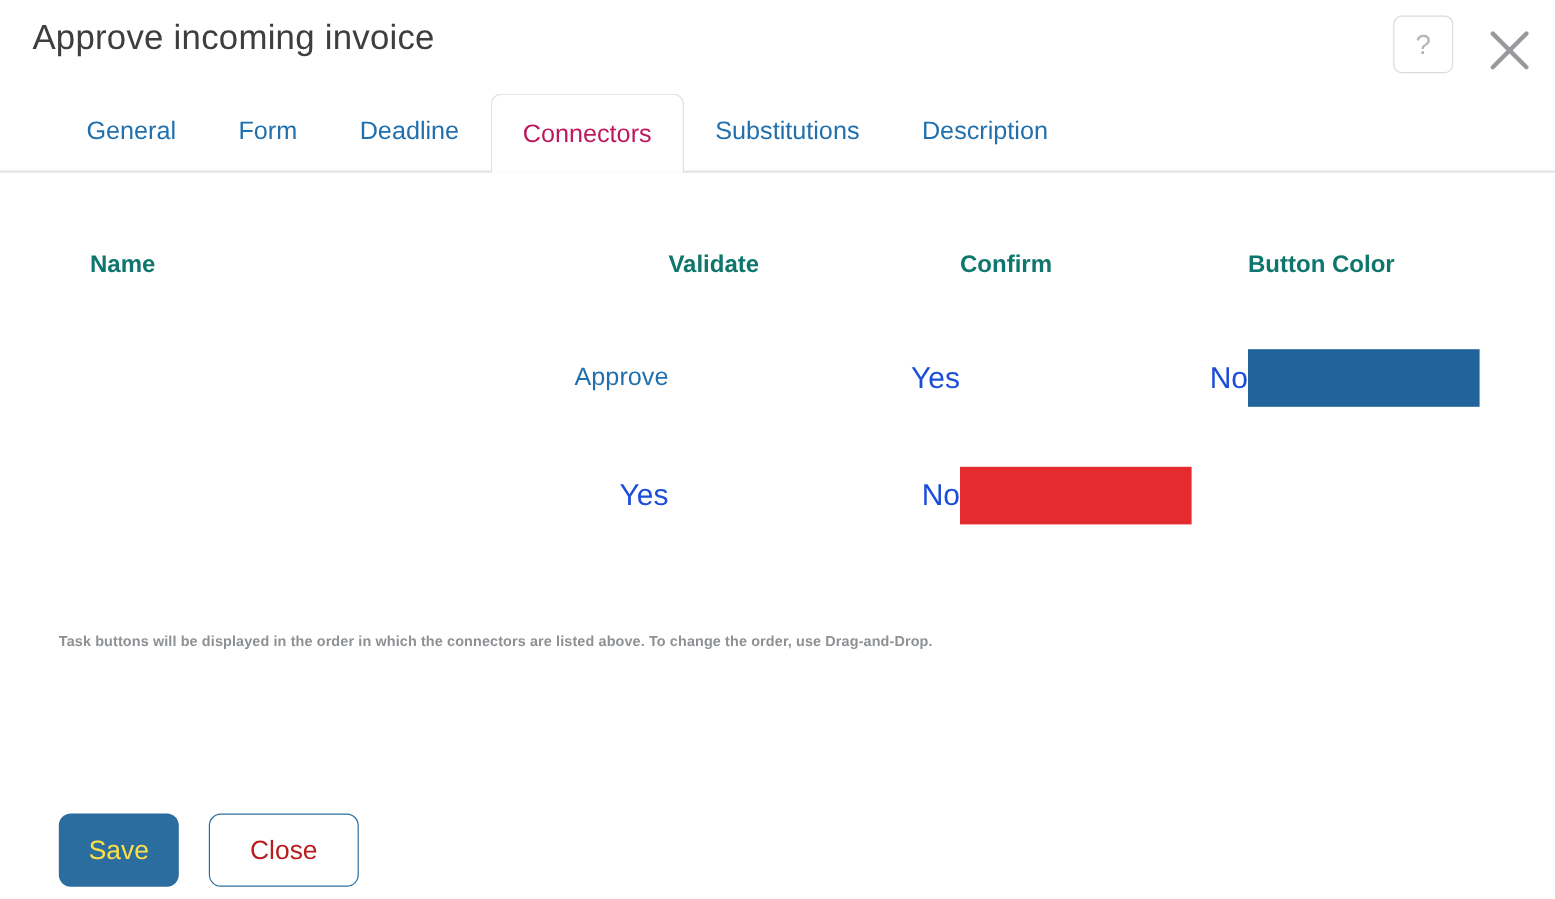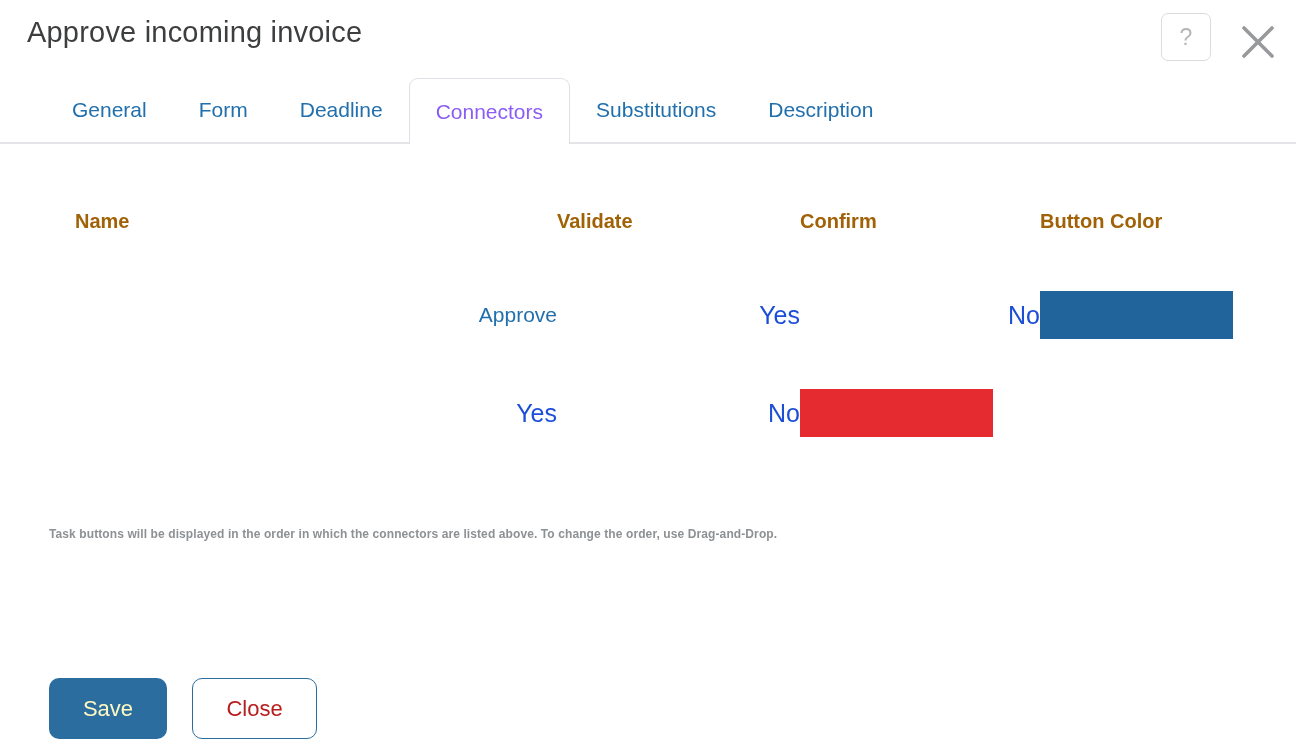--- a/index.html
+++ b/index.html
@@ -43,53 +43,53 @@
   .tab {
     display: flex; align-items: center;
     padding: 0 26px;
     font-size: 21px; color: #2170ad; cursor: pointer;
     white-space: nowrap;
   }
   .tab.active {
     background: #ffffff;
     border: 1px solid #dde0e4; border-bottom: none;
     border-radius: 9px 9px 0 0;
-    color: #8b5cf6;
+    color: #be185d;
     margin-bottom: -2px;
     cursor: default;
   }
 
   .connector-table { position: absolute; top: 207px; left: 75px; width: 1161px; }
   .thead, .trow {
     display: grid;
     grid-template-columns: 482px 243px 240px 196px;
     align-items: center;
   }
   .thead { height: 28px; }
-  .th { font-size: 20px; font-weight: 700; color: #a16207; }
+  .th { font-size: 20px; font-weight: 700; color: #0f766e; }
   .trow { height: 48px; text-align: right; }
   .trow.first { margin-top: 56px; }
   .trow.second { margin-top: 50px; }
   .cell-link { font-size: 21px; color: #2170ad; cursor: pointer; }
   .cell-text { font-size: 25px; color: #1d4ed8; }
   .swatch { width: 193px; height: 48px; }
 
   .order-note {
     position: absolute; top: 527px; left: 49px; right: 40px;
     font-size: 12px; font-weight: 600; color: #8e9194;
     letter-spacing: 0.1px;
   }
 
   .actions { position: absolute; top: 678px; left: 49px; display: flex; gap: 25px; }
   .btn {
     height: 61px; border-radius: 10px; font-size: 22px;
     display: flex; align-items: center; justify-content: center;
     cursor: pointer; font-family: inherit;
   }
-  .btn-save { width: 118px; background: #2b6d9e; color: #fef9c3; border: none; }
+  .btn-save { width: 100px; background: #2b6d9e; color: #fde047; border: none; }
   .btn-close { width: 125px; background: #ffffff; color: #b91c1c; border: 1.5px solid #2b6d9e; }
 </style>
 </head>
 <body>
 
 <div class="dialog-title">Approve incoming invoice</div>
 
 <button class="help-btn">
   <span>?</span>
 </button>

